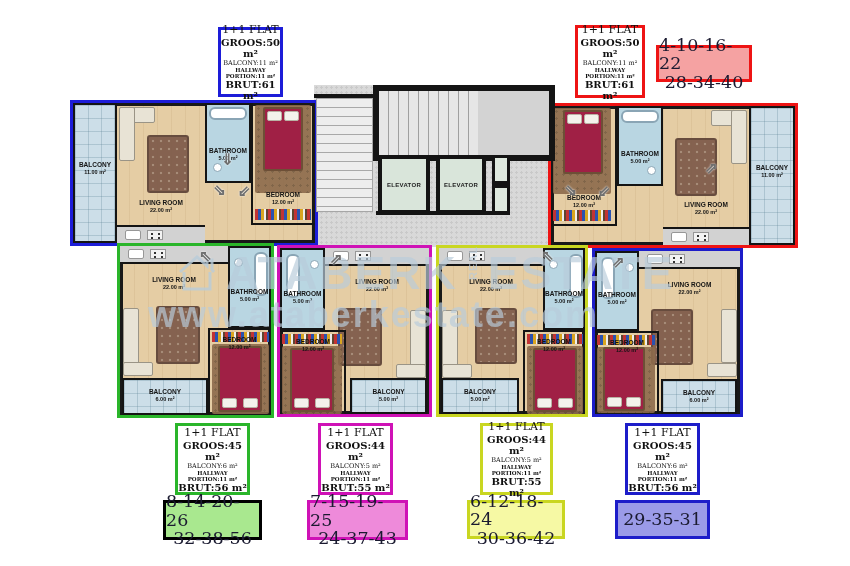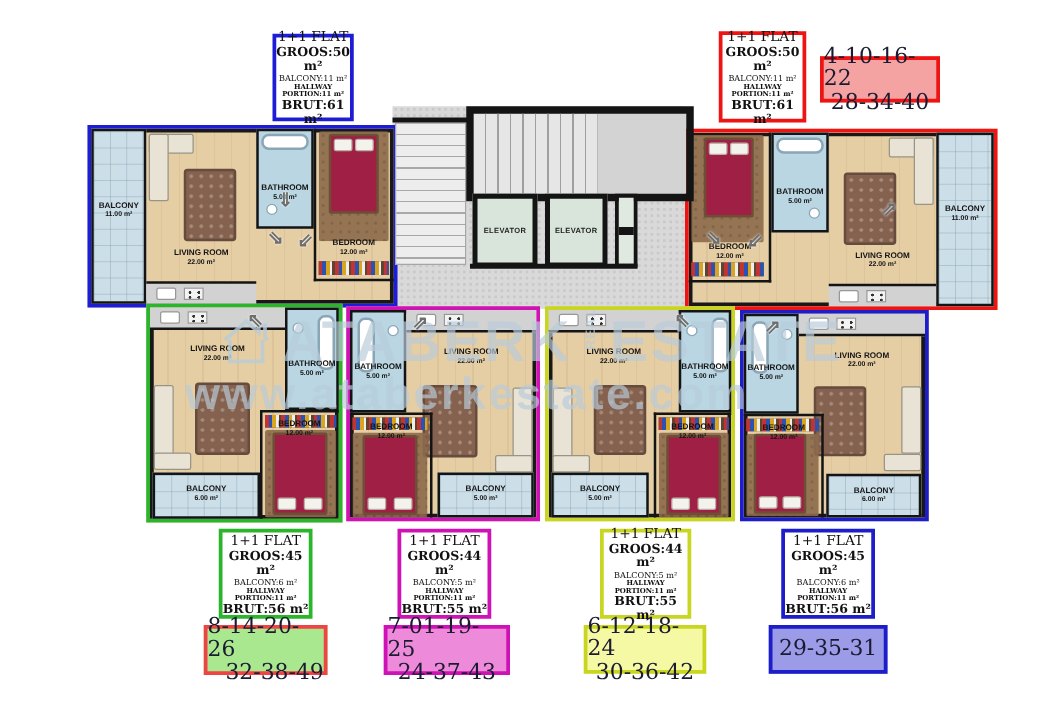--- a/index.html
+++ b/index.html
@@ -373,34 +373,34 @@
     <span>28-34-40</span>
   </div>
 
   <div class="info" style="left:175px;top:423px;width:75px;height:72px;border:3px solid #2ab52a;">
     <span class="l1">1+1 FLAT</span>
     <span class="l2">GROOS:45 m²</span>
     <span class="l3">BALCONY:6 m²</span>
     <span class="l4">HALLWAY PORTION:11 m²</span>
     <span class="l5">BRUT:56 m²</span>
   </div>
-  <div class="nums f-green" style="left:163px;top:500px;width:99px;height:40px;border:3px solid #ef4444;align-items:flex-end;">
+  <div class="nums f-green" style="left:163px;top:500px;width:99px;height:40px;border:3px solid #000000;">
     <span>8-14-20-26</span>
-    <span>32-38-49</span>
+    <span>32-38-56</span>
   </div>
 
   <div class="info" style="left:318px;top:423px;width:75px;height:72px;border:3px solid #cf12b6;">
     <span class="l1">1+1 FLAT</span>
     <span class="l2">GROOS:44 m²</span>
     <span class="l3">BALCONY:5 m²</span>
     <span class="l4">HALLWAY PORTION:11 m²</span>
     <span class="l5">BRUT:55 m²</span>
   </div>
   <div class="nums f-magenta" style="left:307px;top:500px;width:101px;height:40px;border:3px solid #cf12b6;">
-    <span>7-01-19-25</span>
+    <span>7-15-19-25</span>
     <span>24-37-43</span>
   </div>
 
   <div class="info" style="left:480px;top:423px;width:73px;height:72px;border:3px solid #c9d621;">
     <span class="l1">1+1 FLAT</span>
     <span class="l2">GROOS:44 m²</span>
     <span class="l3">BALCONY:5 m²</span>
     <span class="l4">HALLWAY PORTION:11 m²</span>
     <span class="l5">BRUT:55 m²</span>
   </div>

